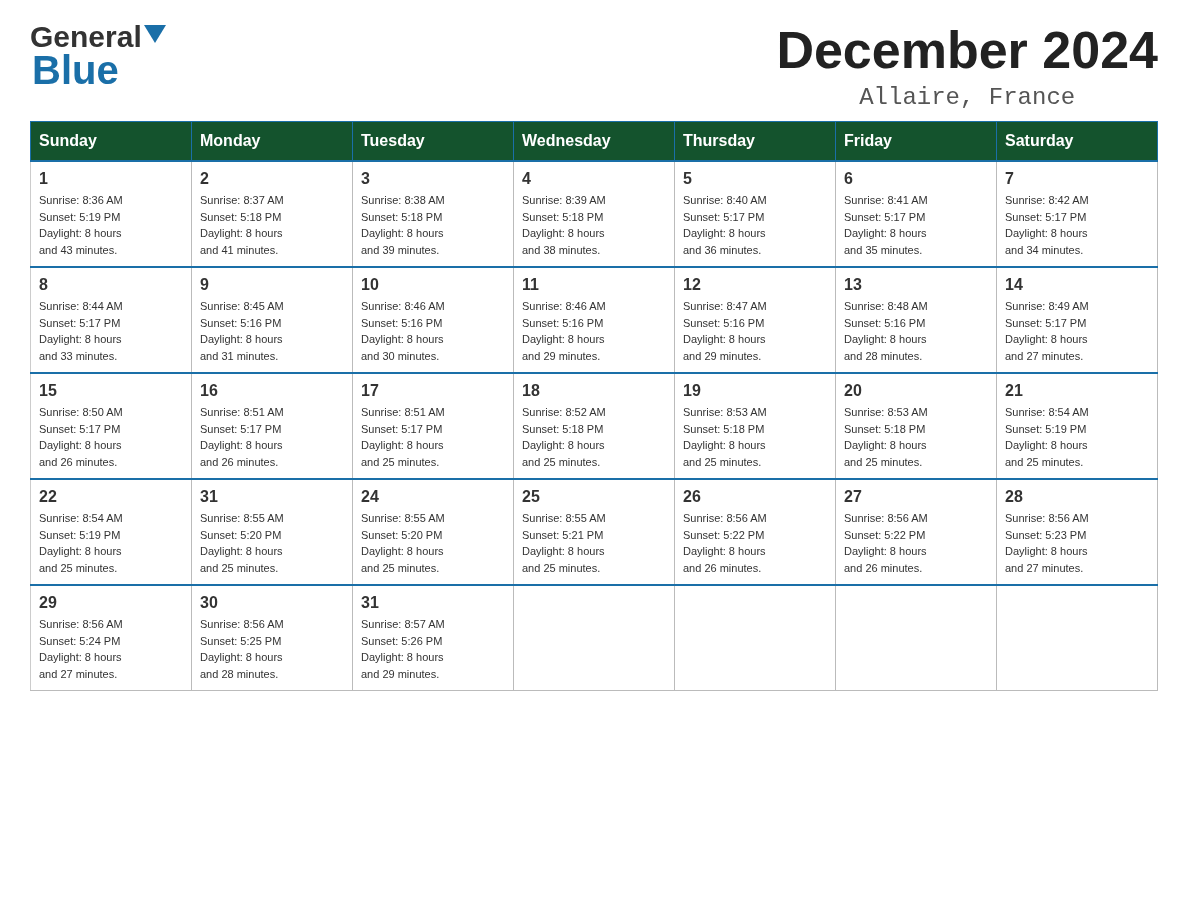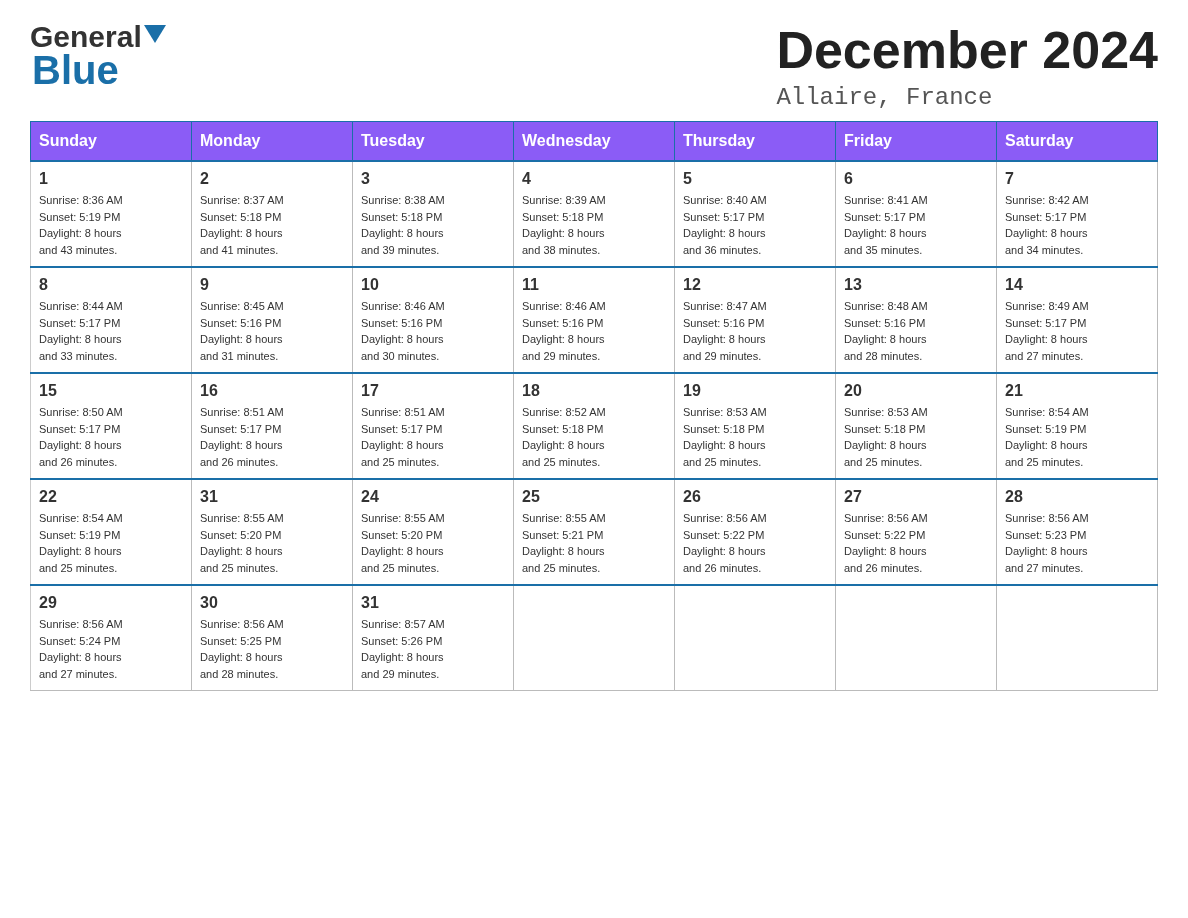--- a/index.html
+++ b/index.html
@@ -15,40 +15,40 @@
       justify-content: space-between;
       align-items: flex-start;
       margin-bottom: 10px;
     }
     .logo {
       display: flex;
       flex-direction: column;
       align-items: flex-start;
     }
     .title-block {
-      text-align: left;
+      text-align: center;
     }
     .month-title {
       font-size: 52px;
       font-weight: bold;
       color: #222;
     }
     .location {
       font-size: 24px;
       color: #555;
       margin-top: 4px;
       font-family: Liberation Mono, monospace;
     }
     table {
       width: 100%;
       border-collapse: collapse;
       table-layout: fixed;
     }
     thead tr th {
-      background-color: #8b5cf6;
+      background-color: #14532d;
       color: #fff;
       font-size: 16px;
       font-weight: bold;
       padding: 10px 8px;
       text-align: left;
       border: 1px solid #1a6fa8;
     }
     tbody tr td {
       vertical-align: top;
       padding: 8px 8px;

